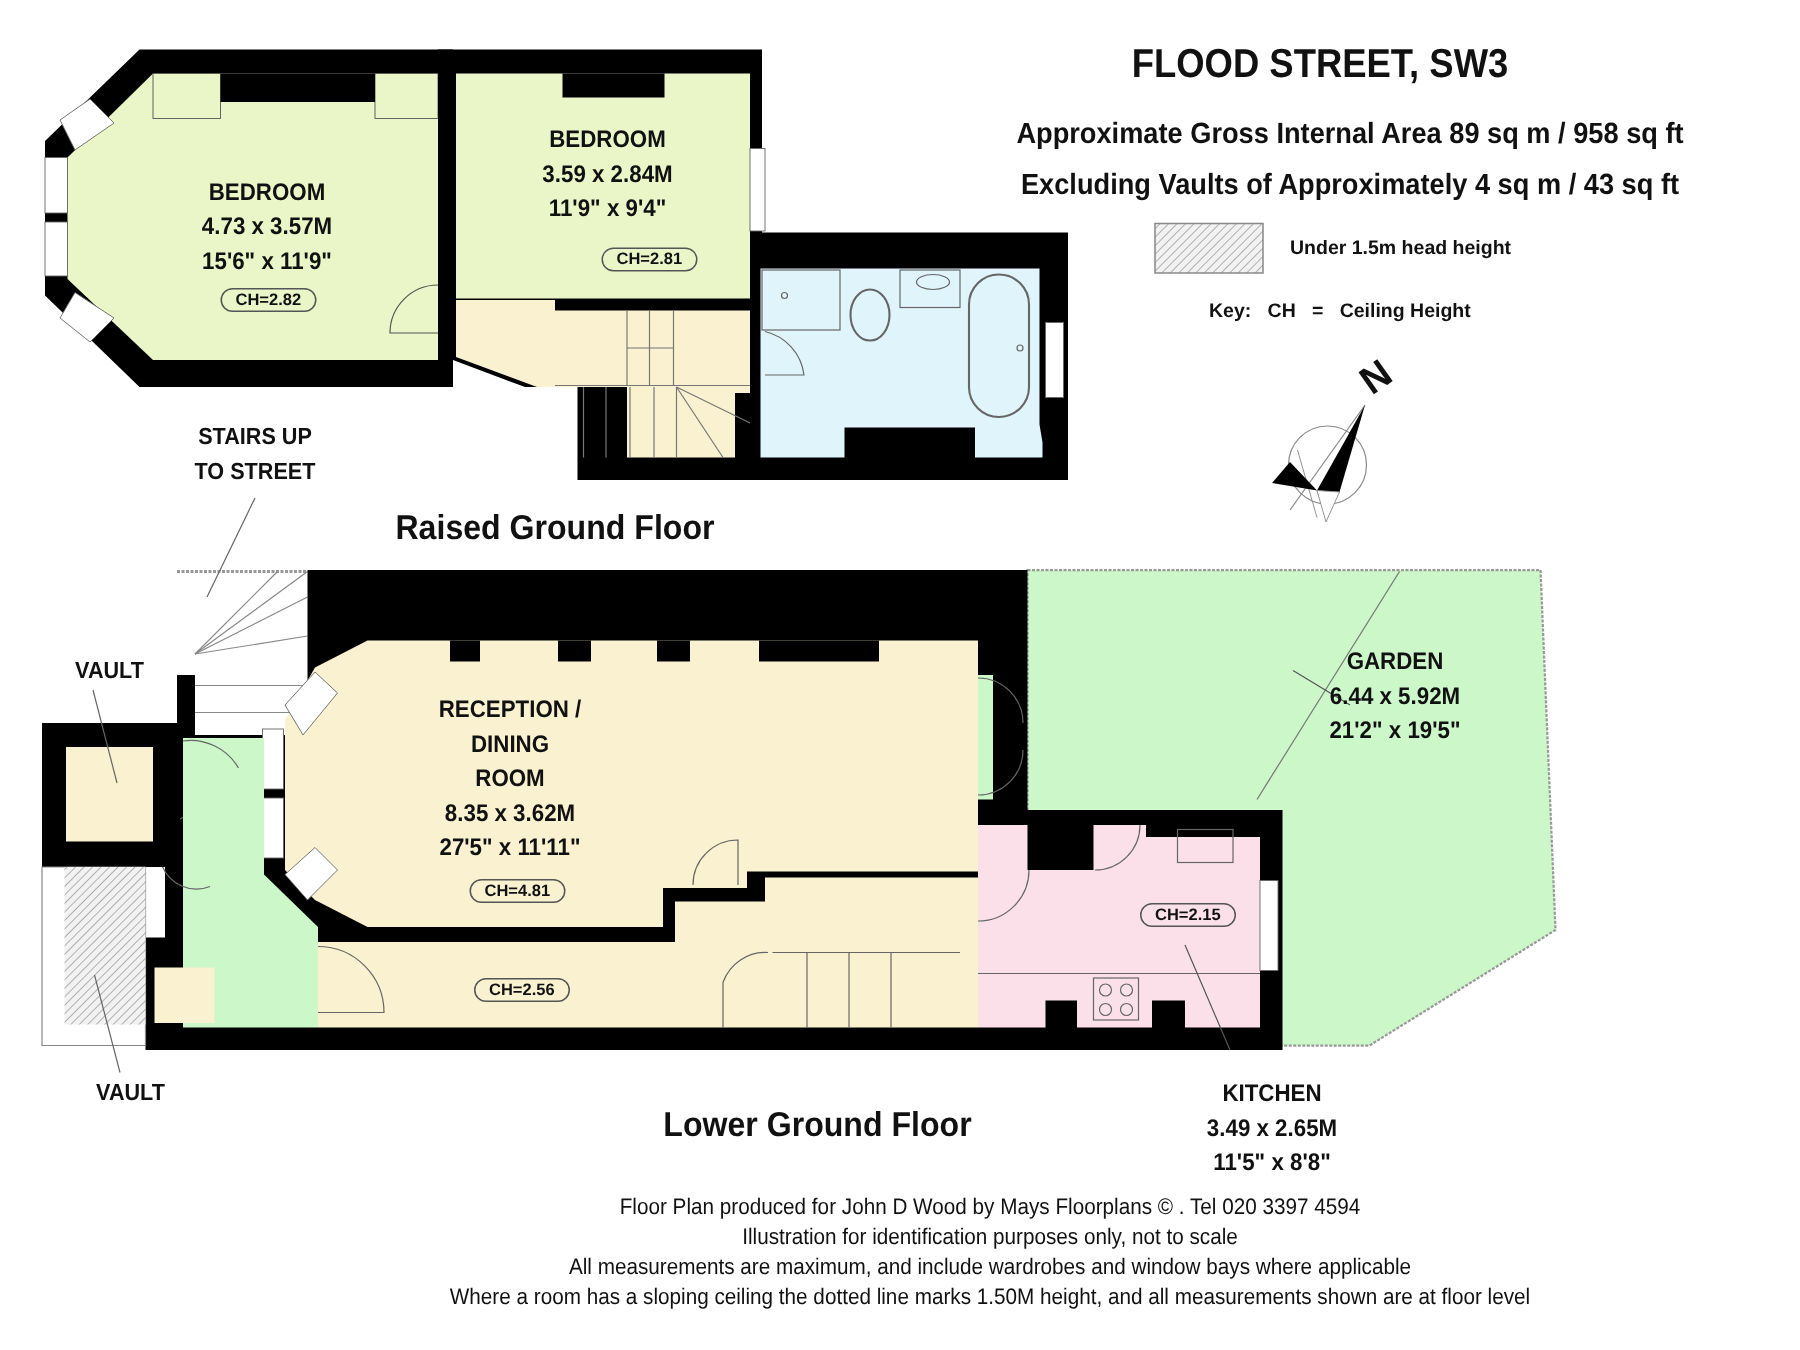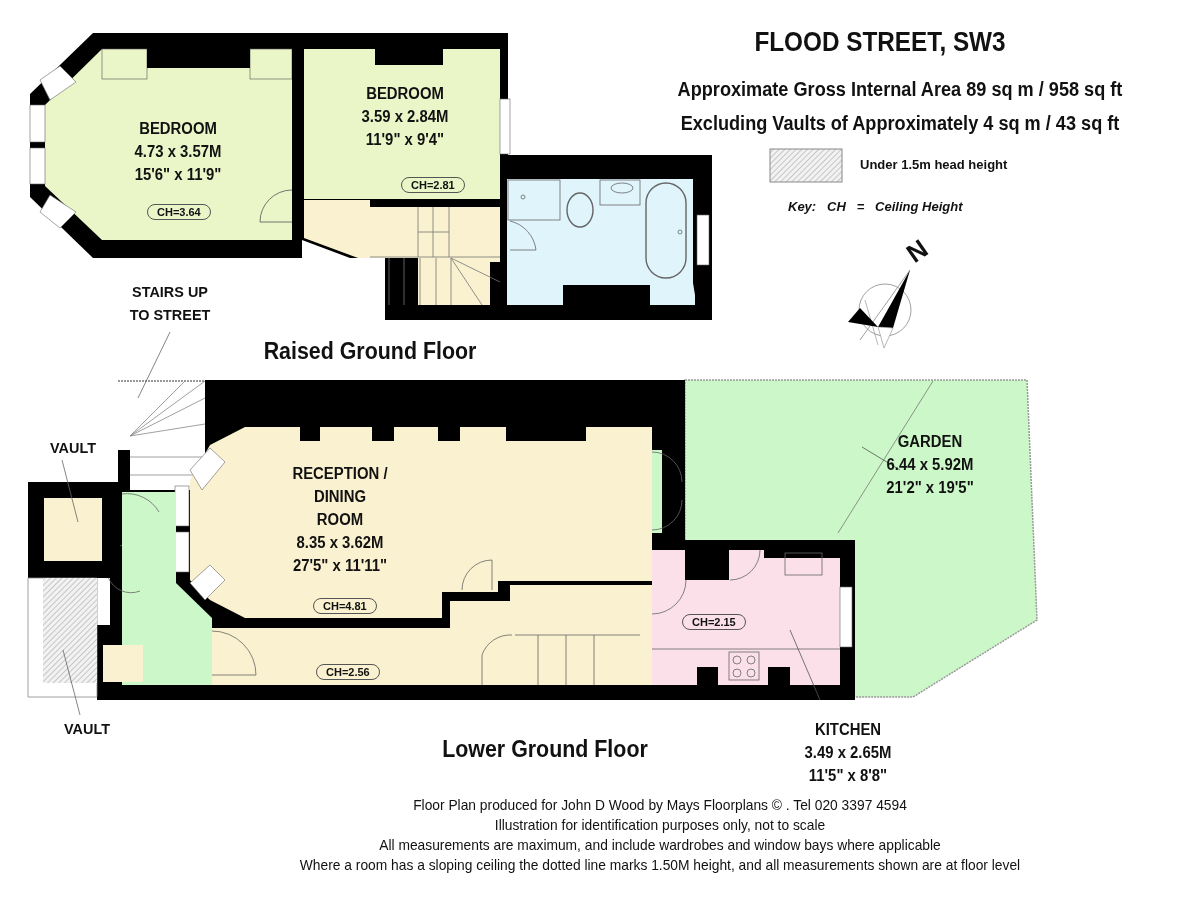--- a/index.html
+++ b/index.html
@@ -1,20 +1,20 @@
 <!DOCTYPE html>
 <html><head>
 <meta charset="utf-8">
 <style>
   html, body { margin: 0; padding: 0; background: #ffffff; }
   body { width: 1200px; height: 900px; position: relative; overflow: hidden; font-family: "Liberation Sans", sans-serif; }
   #plan { position: absolute; left: 0; top: 0; }
   .lbl { position: absolute; text-align: center; color: #111; font-weight: bold; font-family: "Liberation Sans", sans-serif; white-space: nowrap; }
   .room { font-size: 16px; line-height: 23px; transform: scaleX(0.93); }
-  .ch { position: absolute; border: 1px solid #555; border-radius: 9px; font-size: 11px; padding: 0 9px; line-height: 14px; color: #111; font-weight: bold; background: transparent; white-space: nowrap; font-family: "Liberation Sans", sans-serif; margin-top: 12px; }
+  .ch { position: absolute; border: 1px solid #555; border-radius: 9px; font-size: 11px; padding: 0 9px; line-height: 14px; color: #111; font-weight: bold; background: transparent; white-space: nowrap; font-family: "Liberation Sans", sans-serif; }
   .title { font-size: 27px; left: 700px; top: 27px; width: 360px; transform: scaleX(0.9); }
   .sub { font-size: 19.5px; transform: scaleX(0.93); }
   .floor { font-size: 23px; transform: scaleX(0.93); }
   .footer { position: absolute; left: 240px; width: 840px; text-align: center; color: #111; font-size: 15px; line-height: 20px; top: 795px; transform: scaleX(0.92); font-family: "Liberation Sans", sans-serif; }
   .footer div { white-space: nowrap; }
   .key { font-size: 13px; }
 </style>
 </head>
 <body>
 
@@ -169,34 +169,34 @@
     <line x1="170" y1="332" x2="138" y2="398"></line>
     <line x1="62" y1="460" x2="78" y2="522"></line>
     <line x1="80" y1="715" x2="63" y2="650"></line>
   </g>
 </svg>
 
 <div class="lbl title">FLOOD STREET, SW3</div>
 <div class="lbl sub" style="left:630px; top:78px; width:540px;">Approximate Gross Internal Area 89 sq m  /  958 sq ft</div>
 <div class="lbl sub" style="left:640px; top:112px; width:520px;">Excluding Vaults of Approximately 4 sq m / 43 sq ft</div>
 <div class="lbl key" style="left:860px; top:157px;">Under 1.5m head height</div>
-<div class="lbl key" style="left:788px; top:199px;font-style:italic;">
+<div class="lbl key" style="left:806px; top:199px;">
   <span>Key:</span>&nbsp;&nbsp;
   <span>CH</span>&nbsp;&nbsp;
   <span>=</span>&nbsp;&nbsp;
   <span>Ceiling Height</span>
 </div>
 <div class="lbl" style="left:908px; top:236px; font-size:26px; transform:rotate(-35deg);">N</div>
 
 <div class="lbl room" style="left:118px; top:117px; width:120px;">
   <div>BEDROOM</div>
   <div>4.73 x 3.57M</div>
   <div>15'6" x 11'9"</div>
 </div>
-<div class="ch" style="left:147px; top:192px;">CH=3.64</div>
+<div class="ch" style="left:147px; top:192px;">CH=2.82</div>
 
 <div class="lbl room" style="left:345px; top:82px; width:120px;">
   <div>BEDROOM</div>
   <div>3.59 x 2.84M</div>
   <div>11'9" x 9'4"</div>
 </div>
 <div class="ch" style="left:401px; top:165px;">CH=2.81</div>
 
 <div class="lbl floor" style="left:250px; top:338px; width:240px;">Raised Ground Floor</div>
 
@@ -209,21 +209,21 @@
 
 <div class="lbl room" style="left:270px; top:462px; width:140px;">
   <div>RECEPTION /</div>
   <div>DINING</div>
   <div>ROOM</div>
   <div>8.35 x 3.62M</div>
   <div>27'5" x 11'11"</div>
 </div>
 <div class="ch" style="left:313px; top:586px;">CH=4.81</div>
 <div class="ch" style="left:316px; top:652px;text-align:center;">CH=2.56</div>
-<div class="ch" style="left:682px; top:602px;">CH=2.15</div>
+<div class="ch" style="left:760px; top:602px;">CH=2.15</div>
 
 <div class="lbl room" style="left:870px; top:430px; width:120px;">
   <div>GARDEN</div>
   <div>6.44 x 5.92M</div>
   <div>21'2" x 19'5"</div>
 </div>
 
 <div class="lbl room" style="left:788px; top:718px; width:120px;">
   <div>KITCHEN</div>
   <div>3.49 x 2.65M</div>

